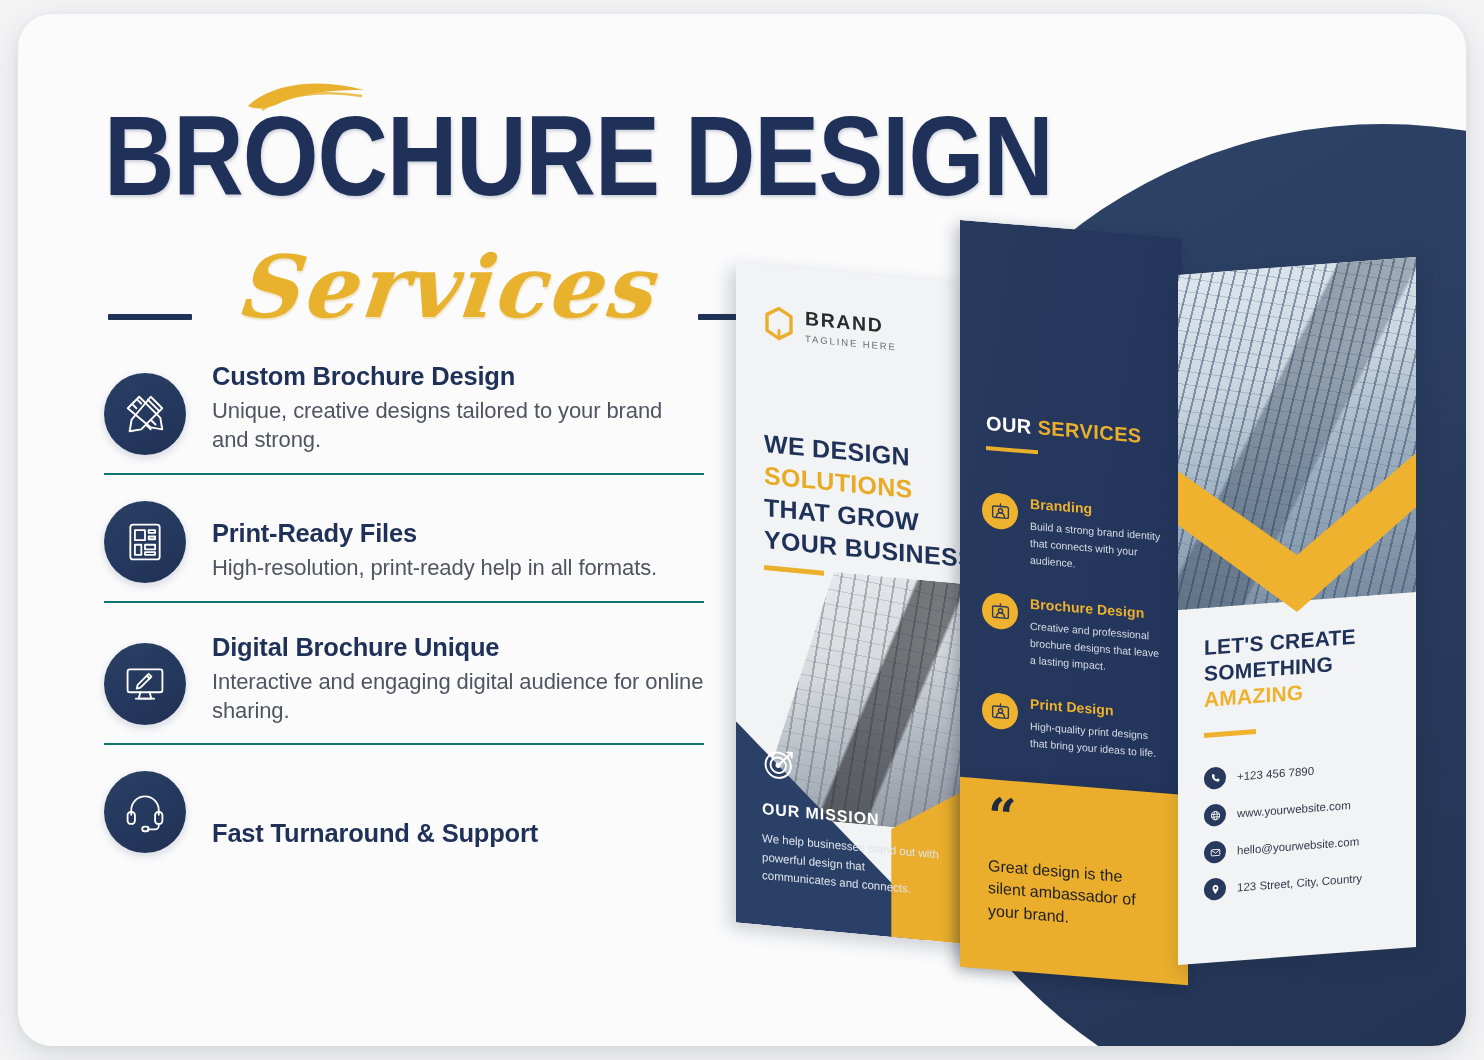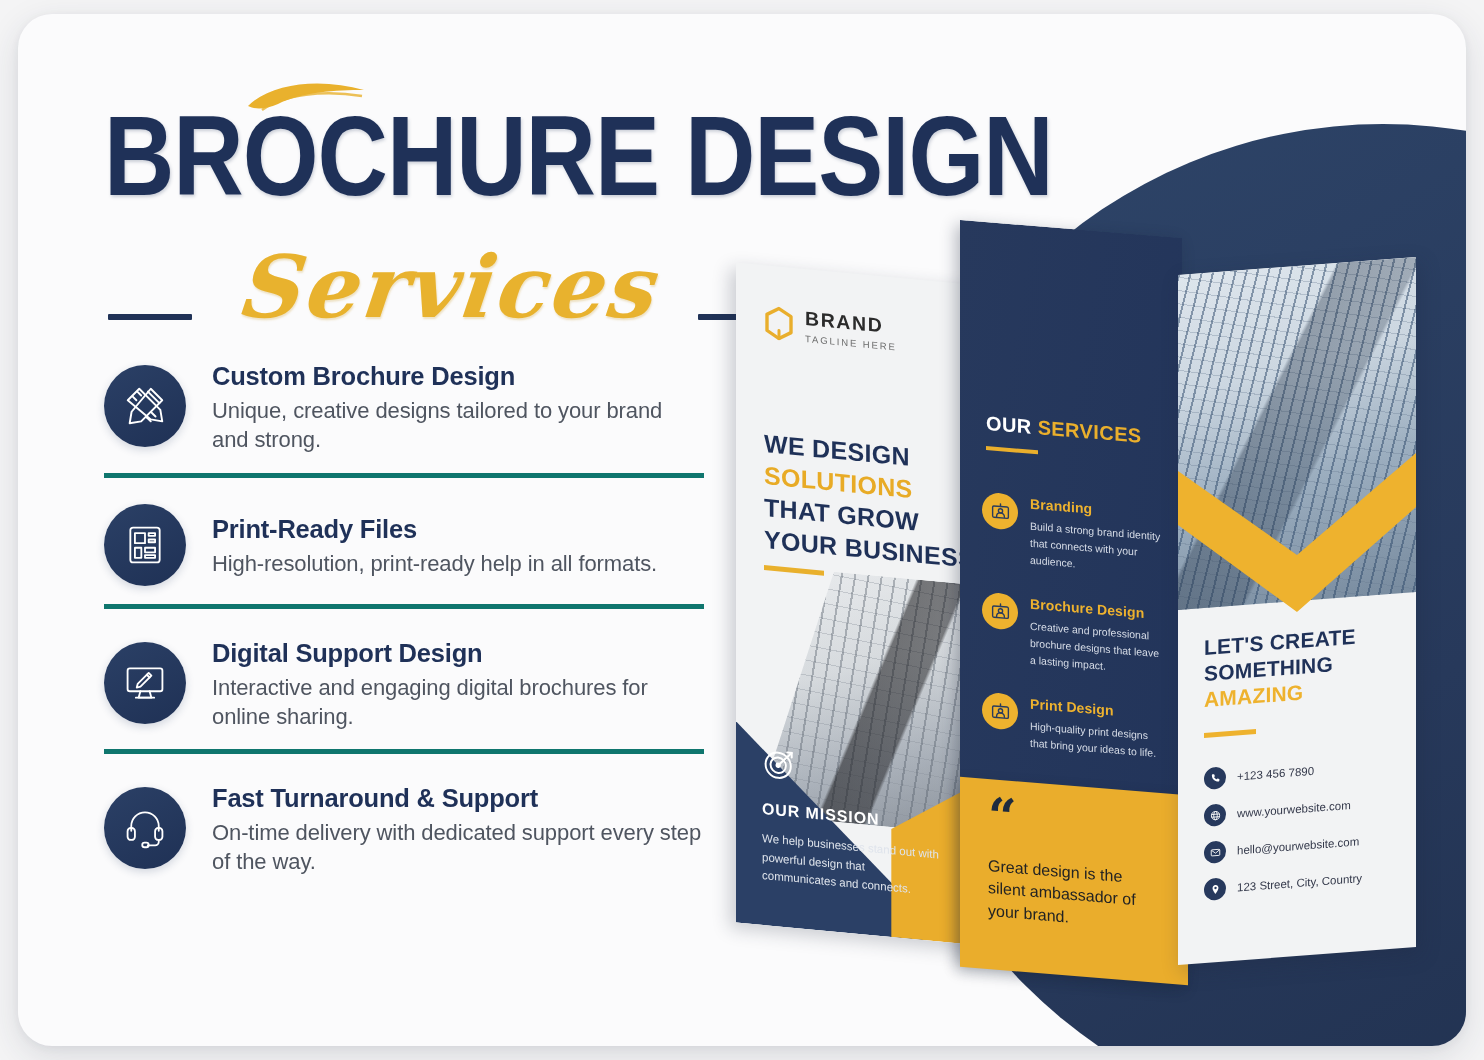--- a/index.html
+++ b/index.html
@@ -81,24 +81,24 @@
     letter-spacing:2px;
     transform:skewX(-8deg);
     text-shadow:1px 2px 2px rgba(200,150,30,.25);
   }
 
   
   #features{ position:absolute; left:86px; top:336px; width:600px; }
   .feature{
     position:relative;
     display:flex;
-    align-items:center;
+    align-items:flex-end;
     padding:8px 0 18px 0;
   }
-  .feature + .feature{ border-top:5px solid #0f766e; padding-top:26px; }
+  .feature + .feature{ border-top:2px solid #0f766e; padding-top:26px; }
   .f-icon{
     flex:0 0 auto;
     width:82px; height:82px;
     border-radius:50%;
     background:linear-gradient(150deg,#2b4066 0%,#1f3155 100%);
     display:flex; align-items:center; justify-content:center;
     margin-right:26px;
     box-shadow:0 3px 8px rgba(30,48,87,.18);
   }
   .f-text{ padding-top:4px; }
@@ -309,38 +309,37 @@
         <div class="f-icon">
           <svg width="44" height="44" viewBox="0 0 48 48" fill="none" stroke="#ffffff" stroke-width="2" stroke-linejoin="round" stroke-linecap="round">
             <rect x="5" y="8" width="38" height="25" rx="2.5"></rect>
             <path d="M19 33 L17 40 L31 40 L29 33"></path>
             <path d="M14 40 L34 40"></path>
             <path d="M28 13 L16 25 L15 29 L19 28 L31 16 Z"></path>
             <path d="M26 15 L29 18"></path>
           </svg>
         </div>
         <div class="f-text">
-          <div class="f-title">Digital Support Design</div>
-          <div class="f-desc">Interactive and engaging digital brochures for online sharing.</div>
+          <div class="f-title">Digital Brochure Unique</div>
+          <div class="f-desc">Interactive and engaging digital audience for online sharing.</div>
         </div>
       </div>
 
       <div class="feature">
         <div class="f-icon">
           <svg width="44" height="44" viewBox="0 0 48 48" fill="none" stroke="#ffffff" stroke-width="2" stroke-linejoin="round" stroke-linecap="round">
             <path d="M9 27 V22 A15 15 0 0 1 39 22 V27"></path>
             <rect x="5" y="24" width="8" height="13" rx="3.5"></rect>
             <rect x="35" y="24" width="8" height="13" rx="3.5"></rect>
             <path d="M39 37 V39 A4 4 0 0 1 35 43 H27"></path>
             <rect x="21" y="40" width="7" height="5" rx="2.5"></rect>
           </svg>
         </div>
         <div class="f-text">
           <div class="f-title">Fast Turnaround &amp; Support</div>
-          <div class="f-desc">On-time delivery with dedicated support every step of the way.</div>
         </div>
       </div>
 
     </div>
   </div>
 
   <div id="mock">
 
     <div class="panel" id="p-left">
       <div id="p-left-inner">

